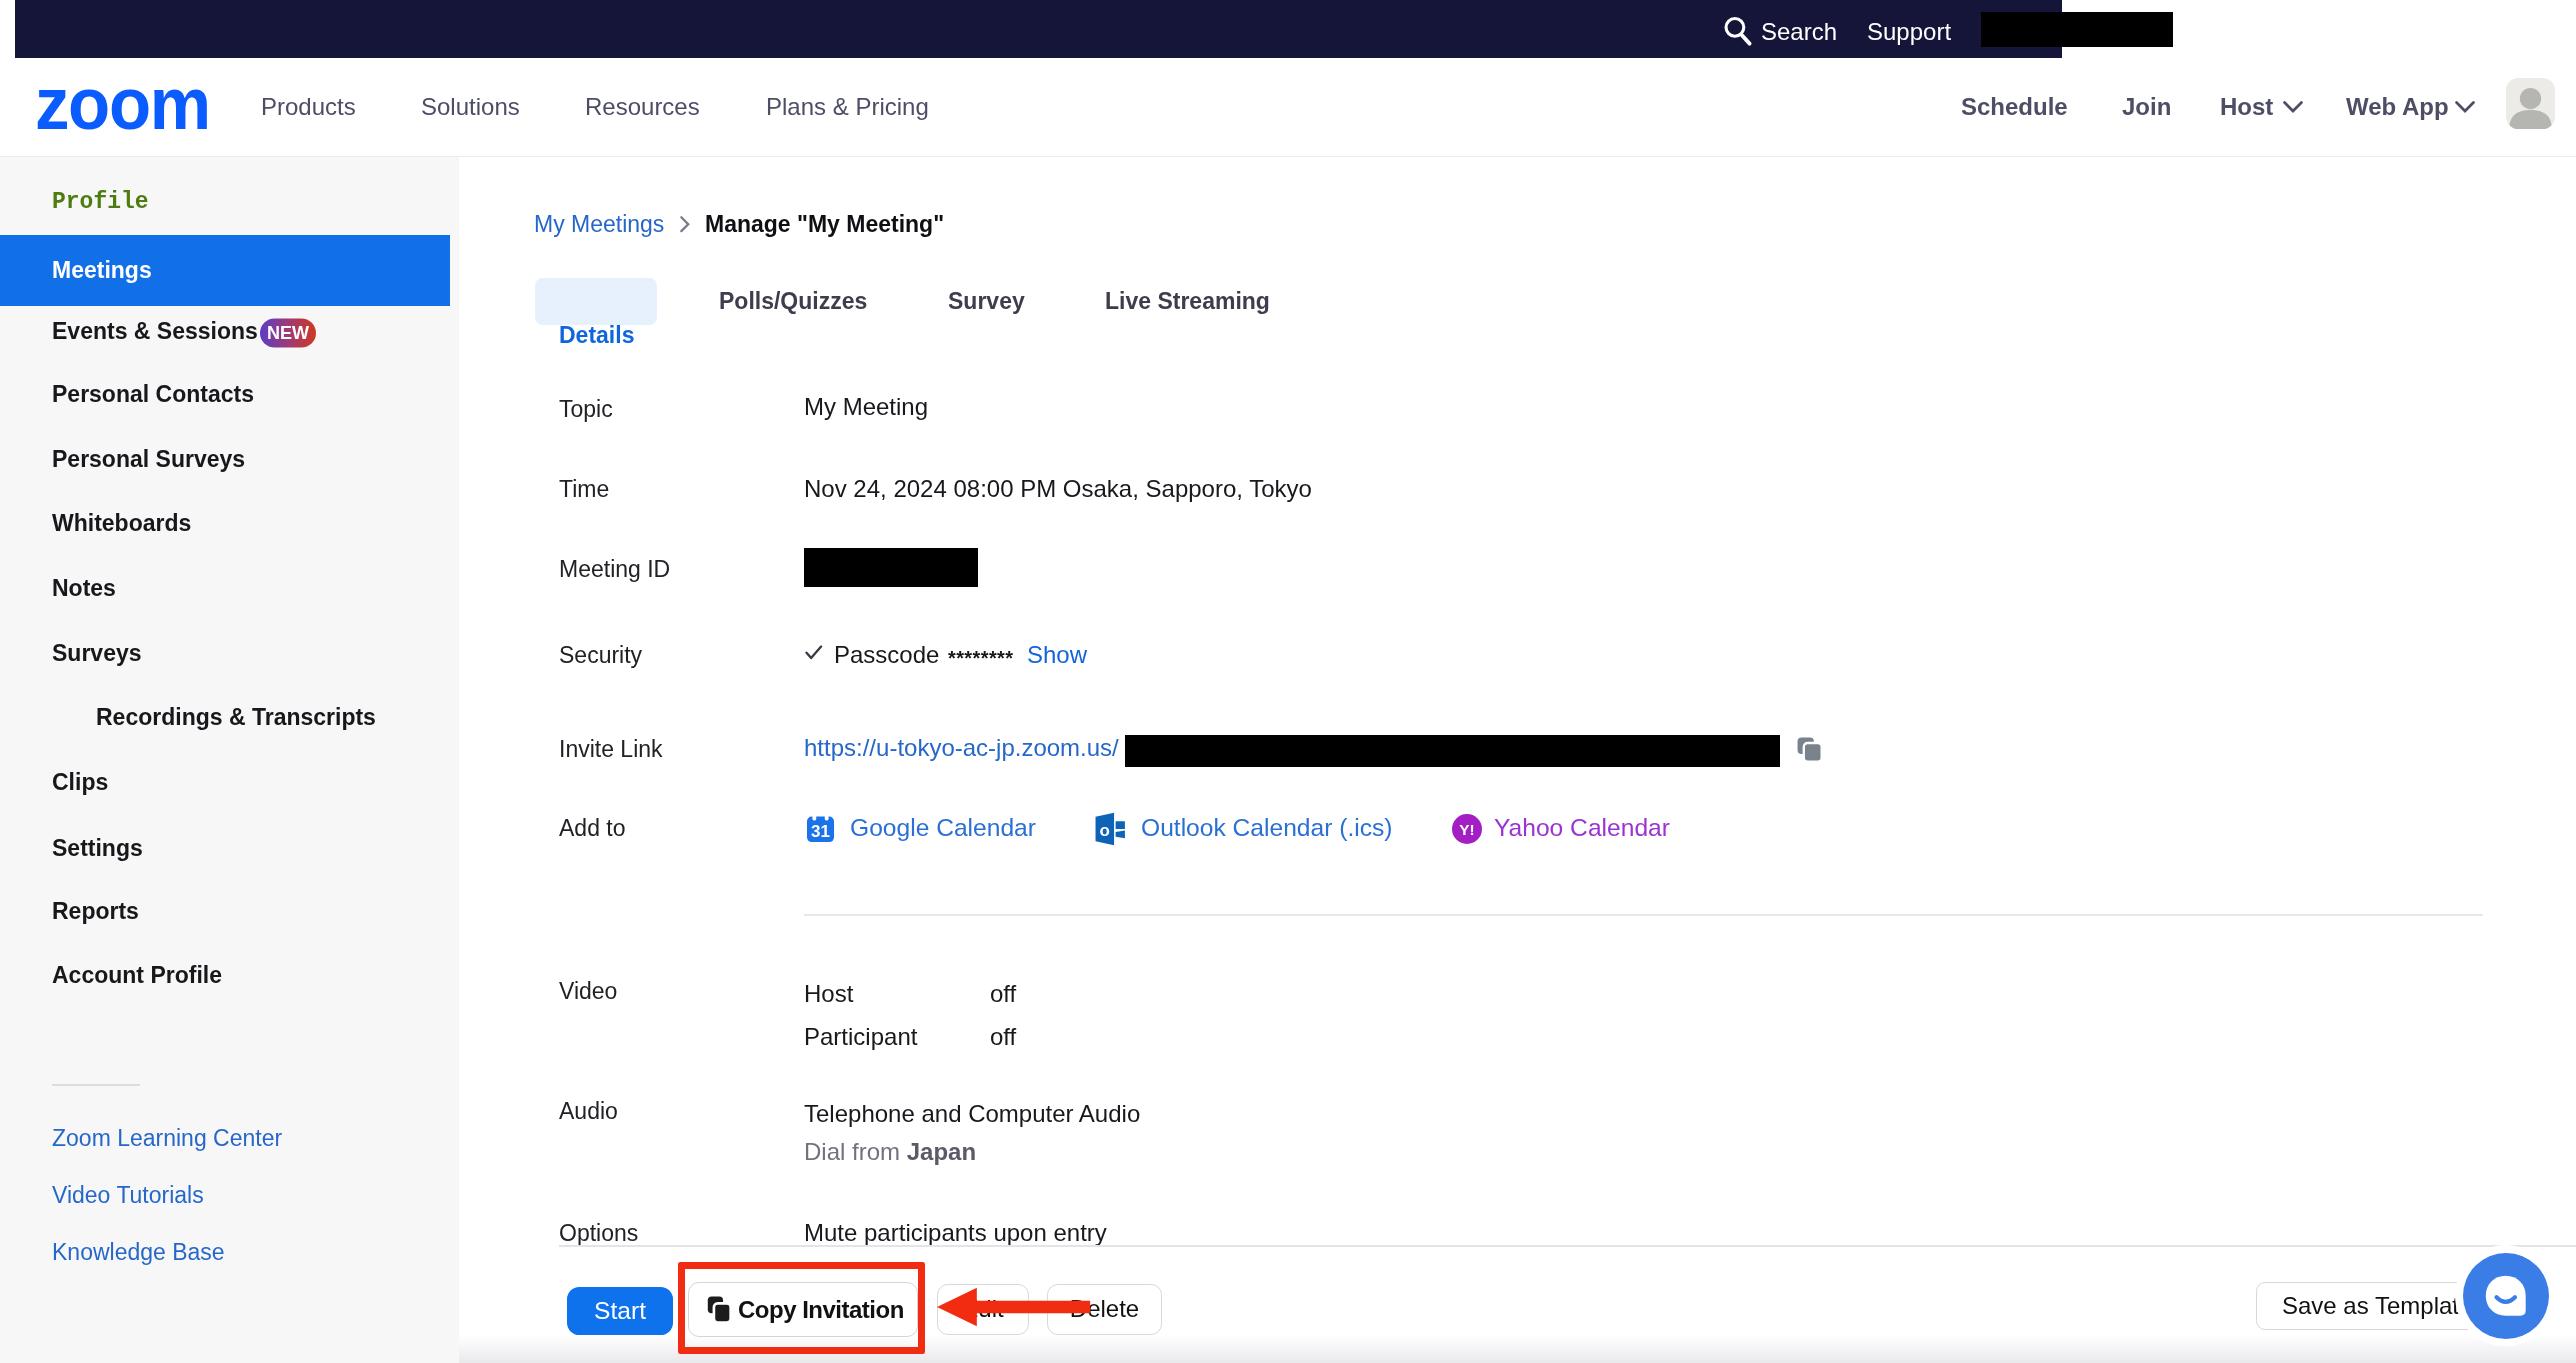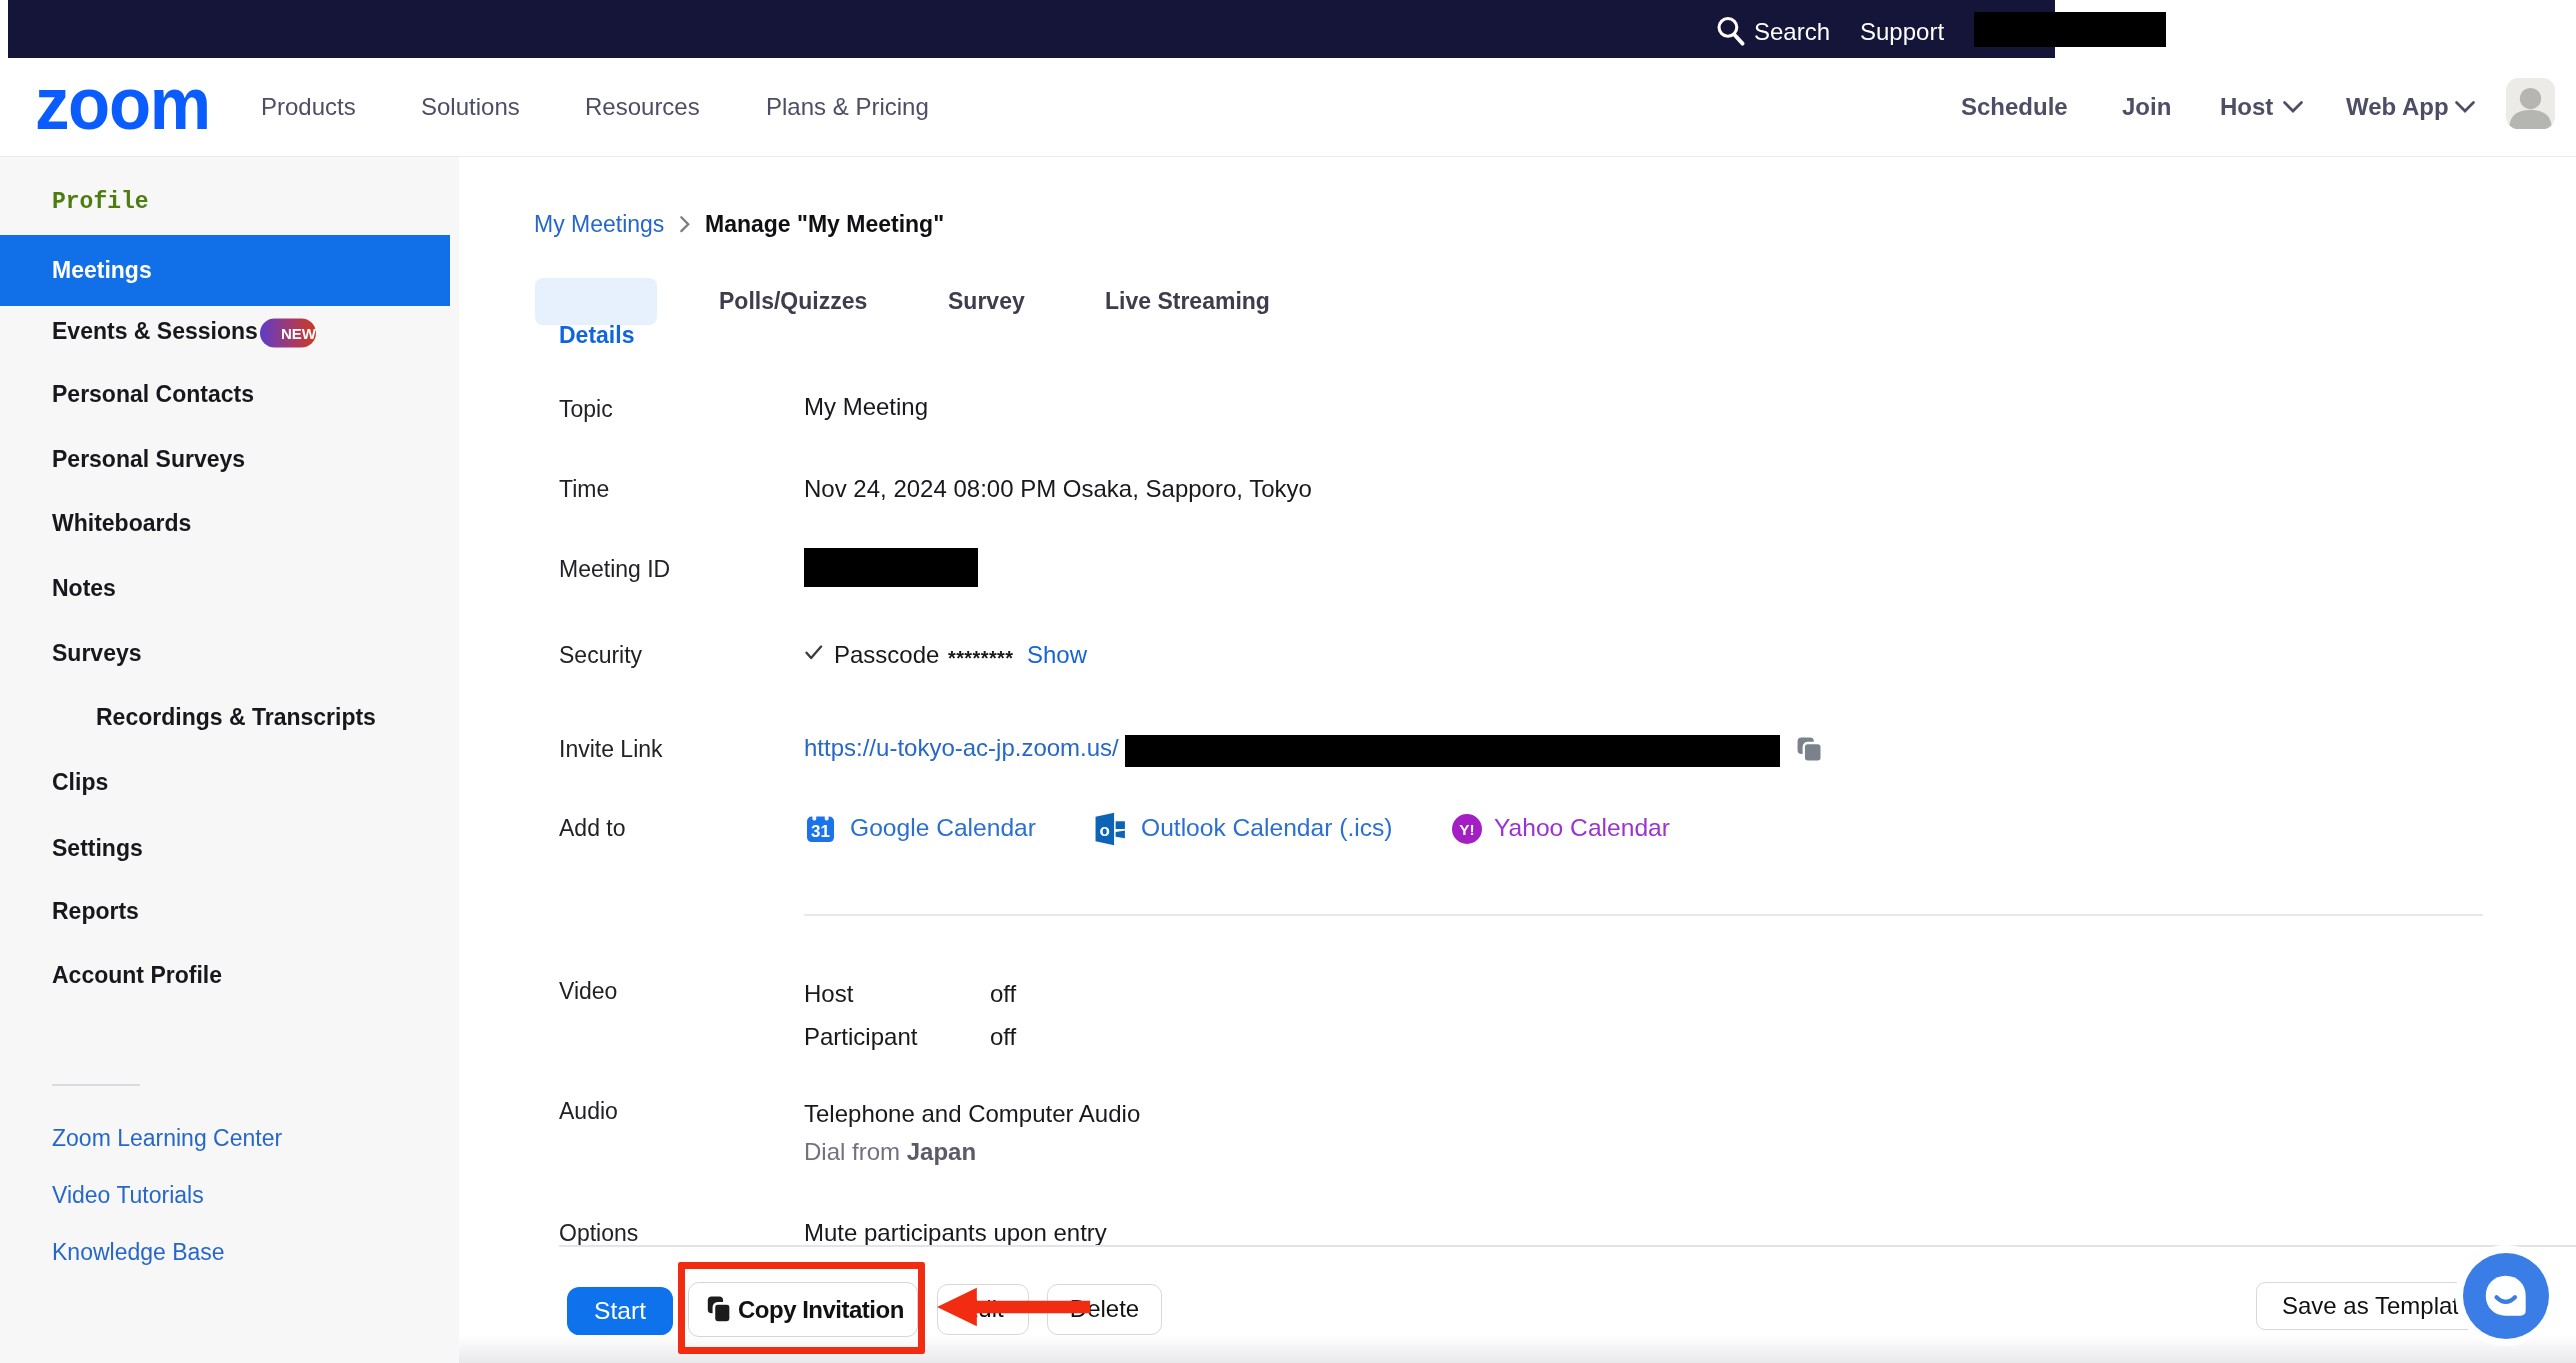--- a/index.html
+++ b/index.html
@@ -5,21 +5,21 @@
   * { margin:0; padding:0; box-sizing:border-box; }
   html,body { width:2576px; height:1364px; overflow:hidden; background:#fff;
     font-family:"Liberation Sans", sans-serif; }
   .abs { position:absolute; }
   .cy { transform:translateY(-50%); white-space:nowrap; }
 </style>
 </head>
 <body>
 <div class="abs" style="left:0;top:0;width:2576px;height:1364px;">
 
-  <div class="abs" style="left:8px;top:0;width:2047px;height:58px;background:#15153a;">
+  <div class="abs" style="left:15px;top:0;width:2047px;height:58px;background:#15153a;">
     <svg class="abs" style="left:1706px;top:15.4px;" width="34" height="34" viewBox="0 0 44 44">
       <circle cx="18" cy="16" r="11.5" fill="none" stroke="#fff" stroke-width="4"></circle>
       <line x1="26.5" y1="25.5" x2="37" y2="37" stroke="#fff" stroke-width="5" stroke-linecap="round"></line>
     </svg>
     <span class="abs cy" style="left:1746px;top:31.5px;color:#fff;font-size:24px;font-weight:500;">Search</span>
     <span class="abs cy" style="left:1852px;top:31.5px;color:#fff;font-size:24px;font-weight:500;">Support</span>
     <div class="abs" style="left:1966px;top:12.3px;width:192px;height:35px;background:#000;"></div>
     <div class="abs" style="left:2170px;top:16px;width:2.3px;height:28px;background:rgba(255,255,255,0.5);"></div>
     <span class="abs cy" style="left:2190px;top:31.5px;color:#fff;font-size:24px;font-weight:500;">Contact Sales</span>
     <span class="abs cy" style="left:2369px;top:31.5px;color:#fff;font-size:24px;font-weight:500;">Request a Demo</span>
@@ -47,21 +47,21 @@
         <path d="M4 67 C4 48 16 42 32 42 C48 42 60 48 60 67 Z" fill="#b5b5b2"></path>
       </svg>
     </div>
   </div>
 
   <div class="abs" style="left:0;top:157px;width:459px;height:1206px;background:#f7f7f8;">
     <div class="abs" style="left:0;top:78px;width:450px;height:71px;background:#1170e8;"></div>
     <span class="abs cy" style="left:52px;top:45px;font-size:23px;font-weight:600;color:#4d7c0f;font-family:Liberation Mono, monospace;">Profile</span>
     <span class="abs cy" style="left:52px;top:113px;font-size:23px;font-weight:600;color:#fff;">Meetings</span>
     <span class="abs cy" style="left:52px;top:174px;font-size:23px;font-weight:600;color:#17171c;">Events &amp; Sessions</span>
-    <span class="abs cy" style="left:260px;top:176px;width:56px;height:29px;border-radius:14.6px;background:linear-gradient(90deg,#5d3dc8,#a23a6e 55%,#ce3a20);color:#fff;font-size:15px;font-weight:700;text-align:right;line-height:29px;">NEW</span>
+    <span class="abs cy" style="left:260px;top:176px;width:56px;height:29px;border-radius:14.6px;background:linear-gradient(90deg,#5d3dc8,#a23a6e 55%,#ce3a20);color:#fff;font-size:18px;font-weight:700;text-align:center;line-height:29px;">NEW</span>
     <span class="abs cy" style="left:52px;top:237px;font-size:23px;font-weight:600;color:#17171c;">Personal Contacts</span>
     <span class="abs cy" style="left:52px;top:302px;font-size:23px;font-weight:600;color:#17171c;">Personal Surveys</span>
     <span class="abs cy" style="left:52px;top:366px;font-size:23px;font-weight:600;color:#17171c;">Whiteboards</span>
     <span class="abs cy" style="left:52px;top:431px;font-size:23px;font-weight:600;color:#17171c;">Notes</span>
     <span class="abs cy" style="left:52px;top:496px;font-size:23px;font-weight:600;color:#17171c;">Surveys</span>
     <span class="abs cy" style="left:52px;top:560px;font-size:23px;font-weight:600;color:#17171c;margin-left:44px;">Recordings &amp; Transcripts</span>
     <span class="abs cy" style="left:52px;top:625px;font-size:23px;font-weight:600;color:#17171c;">Clips</span>
     <span class="abs cy" style="left:52px;top:691px;font-size:23px;font-weight:600;color:#17171c;">Settings</span>
     <span class="abs cy" style="left:52px;top:754px;font-size:23px;font-weight:600;color:#17171c;">Reports</span>
     <span class="abs cy" style="left:52px;top:818px;font-size:23px;font-weight:600;color:#17171c;">Account Profile</span>

